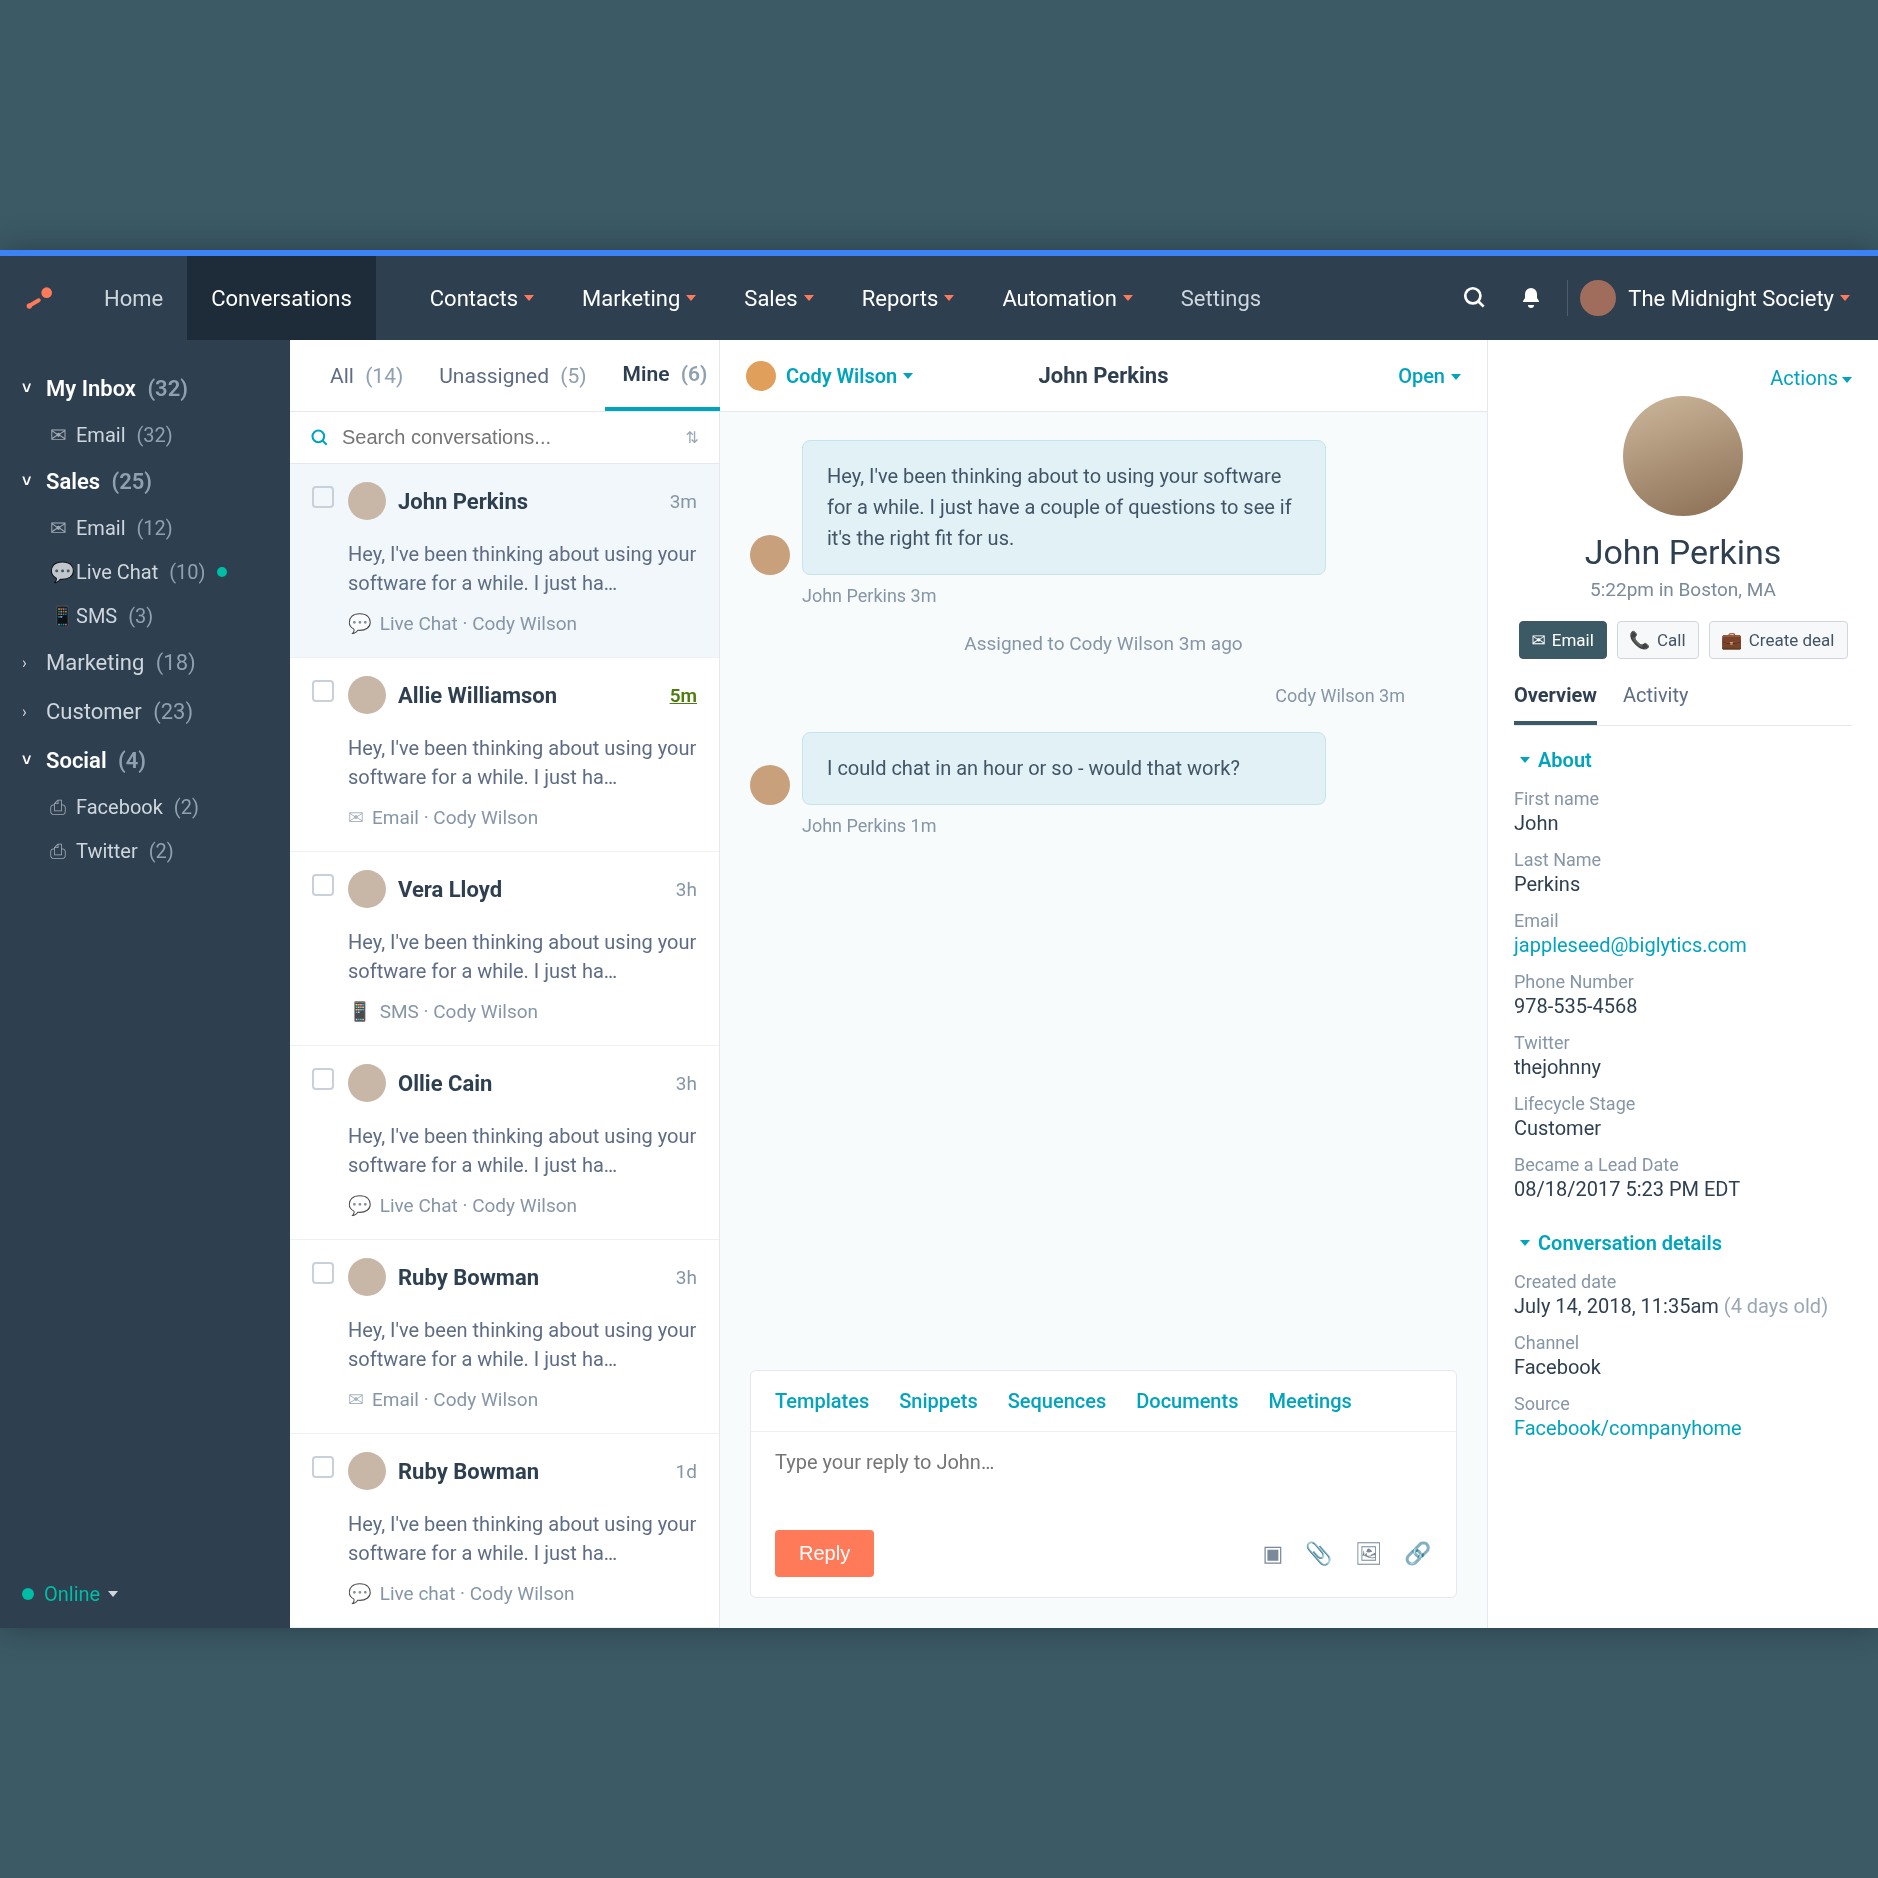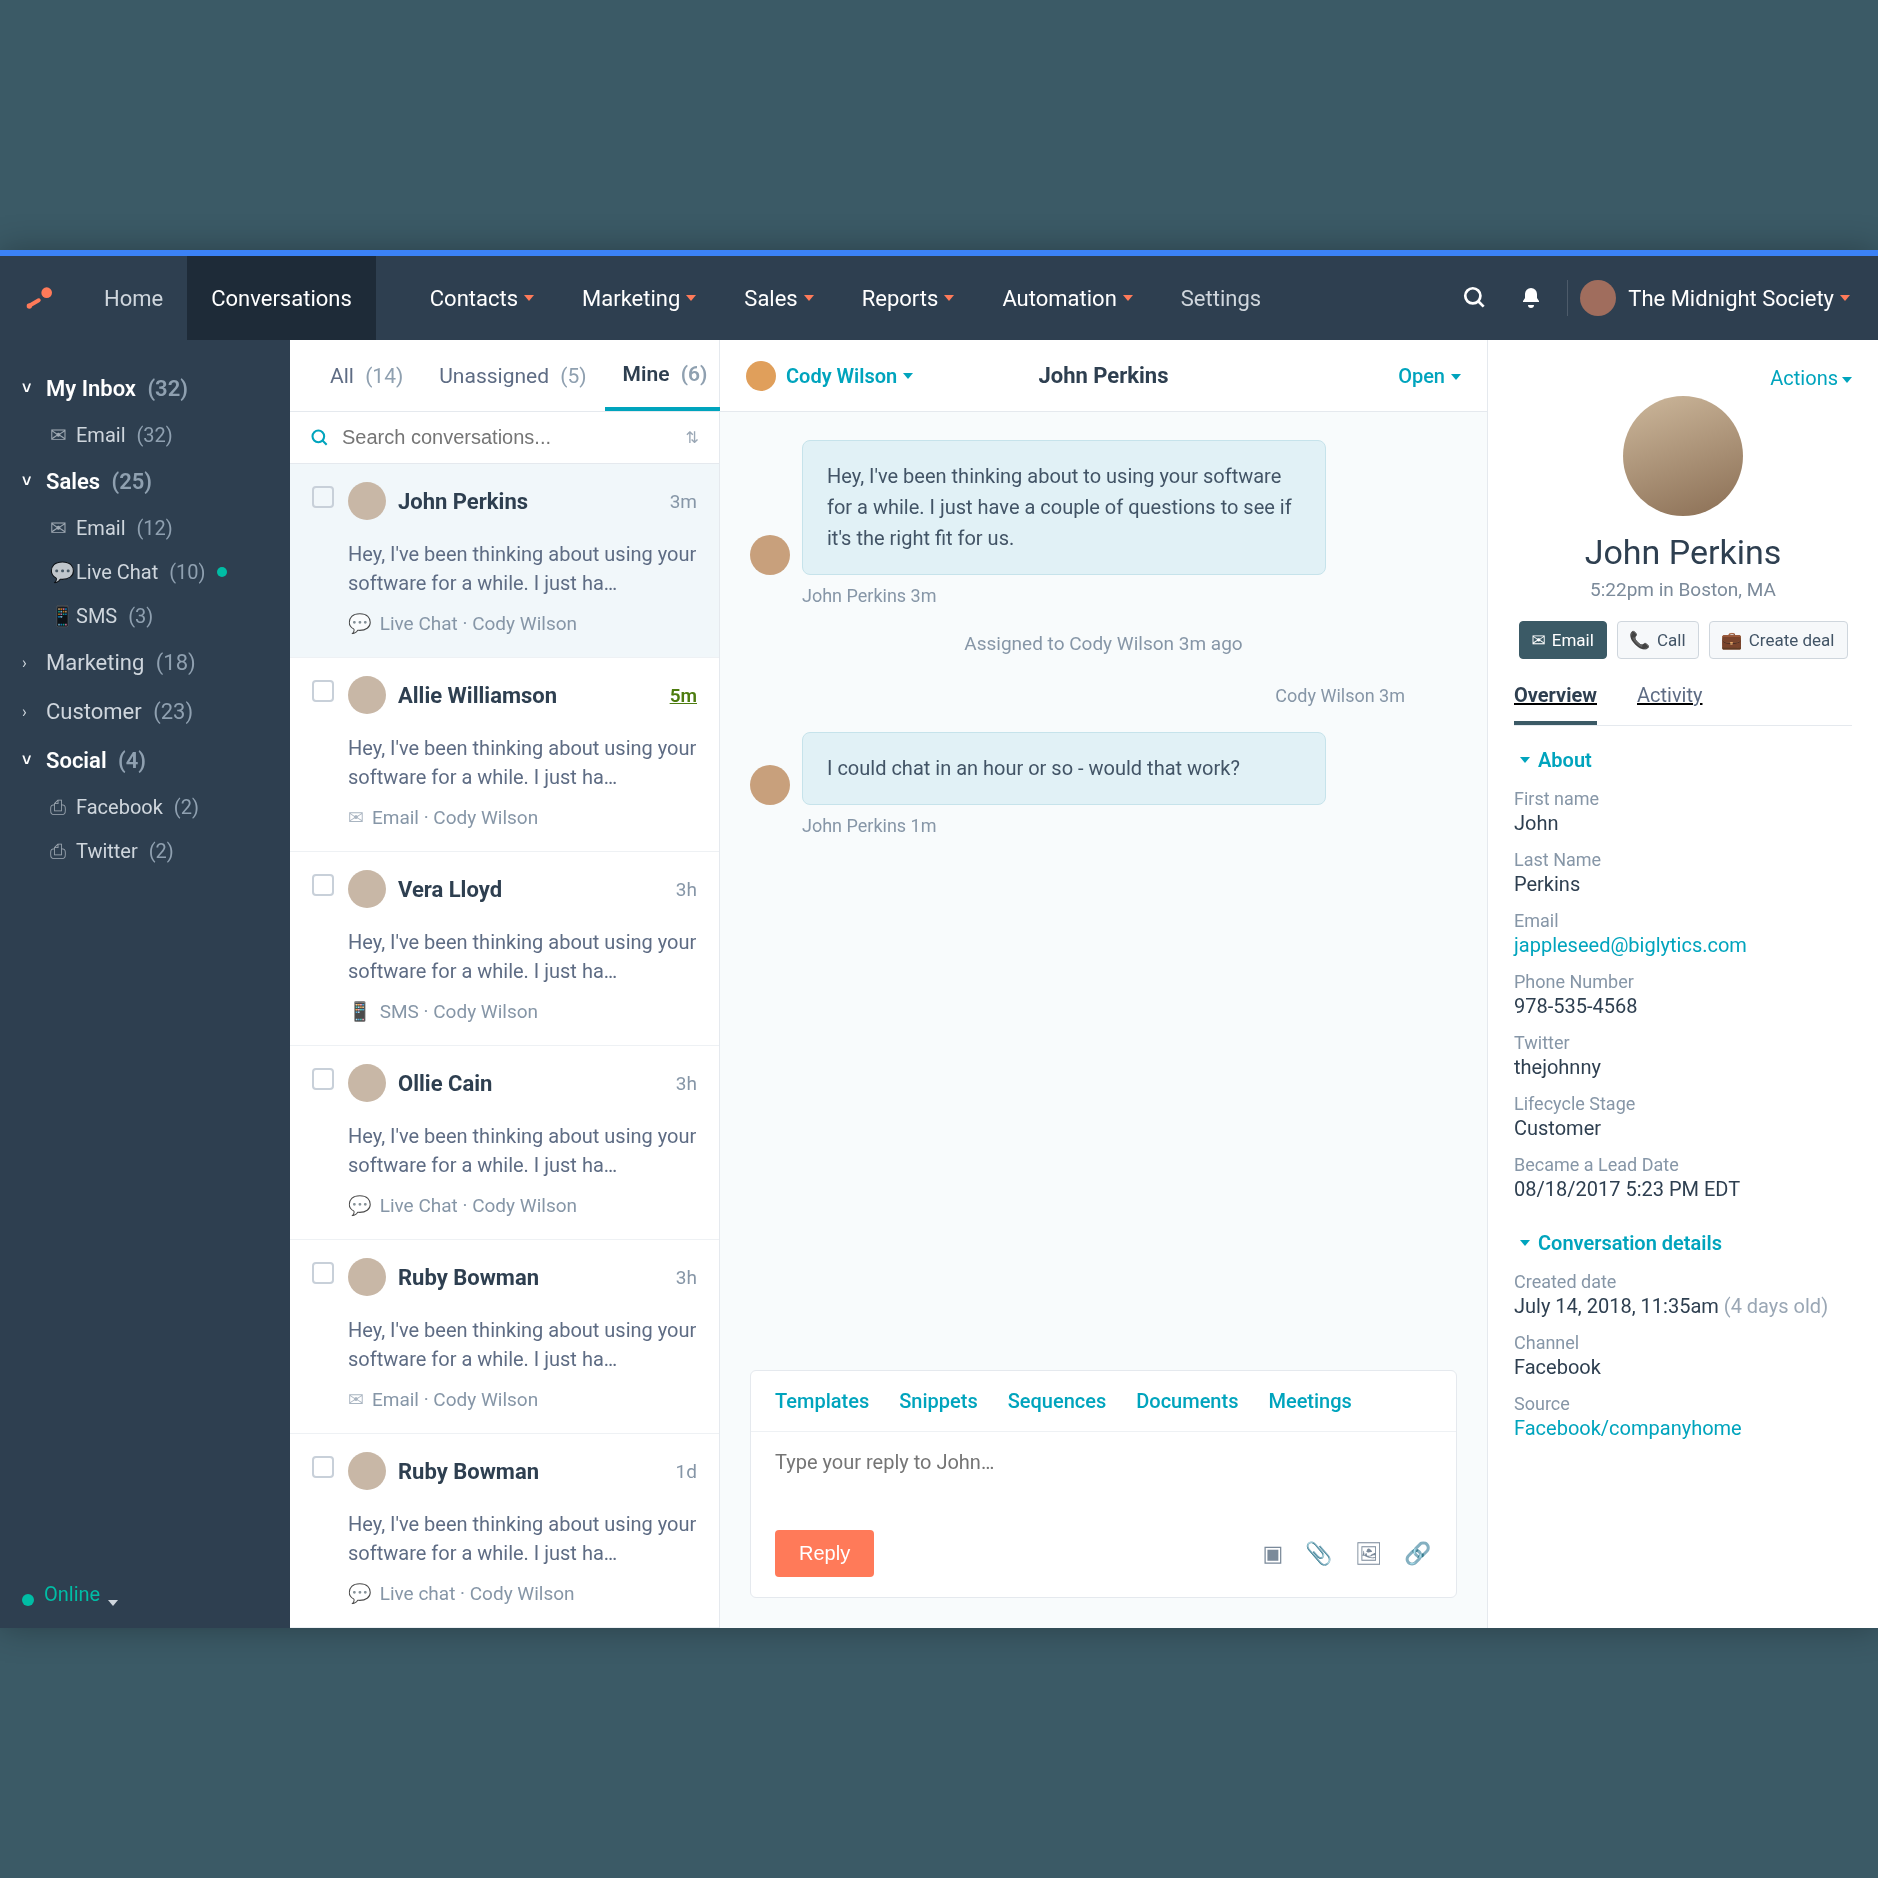--- a/index.html
+++ b/index.html
@@ -23,21 +23,21 @@
 
 .main { flex:1; display:flex; height: 1540px; }
 .sidebar { width: 290px; background:#2e3f50; color:#cfd6dd; padding-top:24px; display:flex; flex-direction:column;}
 .side-group-title { display:flex; align-items:center; padding:12px 22px; font-size:22px; cursor:pointer;}
 .side-group-title .chev { width:14px; display:inline-block; margin-right:10px; font-size:16px; }
 .side-group-title.strong { color:#fff; font-weight:600;}
 .side-sub { padding:10px 22px 10px 50px; font-size:20px; display:flex; align-items:center; cursor:pointer;}
 .side-sub .ico { width:26px; display:inline-block; opacity:.7; }
 .count { color:#8fa0b0; margin-left:6px; }
 .side-sub .dot { width:10px;height:10px;border-radius:50%;background:#00bda5;margin-left:12px;}
-.sidebar .bottom { margin-top:auto; padding:22px; display:flex; align-items:flex-end; font-size:20px; color:#00bda5;}
+.sidebar .bottom { margin-top:auto; padding:22px; display:flex; align-items:center; font-size:20px; color:#00bda5;}
 .sidebar .bottom .status-dot{width:12px;height:12px;border-radius:50%;background:#00bda5;margin-right:10px;}
 
 .workspace { flex:1; display:flex; }
 .col-list { width: 430px; border-right:1px solid #e5e9ee; display:flex; flex-direction:column; background:#fff;}
 .tabs { display:flex; align-items:center; border-bottom:1px solid #e5e9ee; height:72px; padding:0 22px; font-size:21px;}
 .tab { padding:0 18px; height:100%; display:flex; align-items:center; color:#5e6c84; cursor:pointer;}
 .tab.active { color:#2e3f50; font-weight:600; border-bottom:4px solid #00a4bd;}
 .tabs .filter { margin-left:auto; color:#00a4bd; display:flex; align-items:center; cursor:pointer;}
 .filter-icon { color:#00a4bd; margin-right:8px; font-size:18px;}
 .searchbar { display:flex; align-items:center; padding:14px 20px; border-bottom:1px solid #e5e9ee;}
@@ -88,21 +88,21 @@
 
 .col-profile { width: 390px; background:#fff; padding:26px; overflow:hidden; font-size:20px;}
 .profile-top { display:flex; justify-content:flex-end;}
 .actions-link { color:#00a4bd; cursor:pointer;}
 .prof-avatar { width:120px;height:120px;border-radius:50%;background:linear-gradient(160deg,#cdb89c,#8a6e54); margin:6px auto 16px auto;}
 .prof-name { text-align:center; font-size:34px; color:#2e3f50; font-weight:400;}
 .prof-sub { text-align:center; color:#7b8a9a; margin-top:6px; margin-bottom:20px; font-size:19px;}
 .btn-row { display:flex; gap:10px; justify-content:center; margin-bottom:24px;}
 .btn-sm { border:1px solid #cfd6dd; border-radius:4px; padding:8px 12px; font-size:17px; cursor:pointer; display:flex; align-items:center; gap:6px; color:#425466; background:#f6f8fa;}
 .btn-sm.primary { background:#3b5a66; color:#fff; border-color:#3b5a66;}
-.prof-tabs { display:flex; gap:40px; border-bottom:1px solid #e5e9ee; margin-bottom:22px;text-decoration:underline;}
+.prof-tabs { display:flex; gap:26px; border-bottom:1px solid #e5e9ee; margin-bottom:22px;}
 .prof-tab { padding-bottom:14px; cursor:pointer; color:#5e6c84;}
 .prof-tab.active { color:#2e3f50; font-weight:700; border-bottom:4px solid #3b5a66;}
 .section-head { color:#00a4bd; font-weight:600; margin-bottom:16px; display:flex; align-items:center; cursor:pointer;}
 .section-head .sm-caret { margin-right:8px; border-top-color:#00a4bd;}
 .field-label { color:#8696a7; font-size:18px; margin-top:14px;}
 .field-value { color:#2e3f50; font-size:20px; margin-top:2px;}
 .field-value.link { color:#00a4bd;}
 .muted-inline { color:#9aa7b5;}
 svg { display:block;}
 </style>

